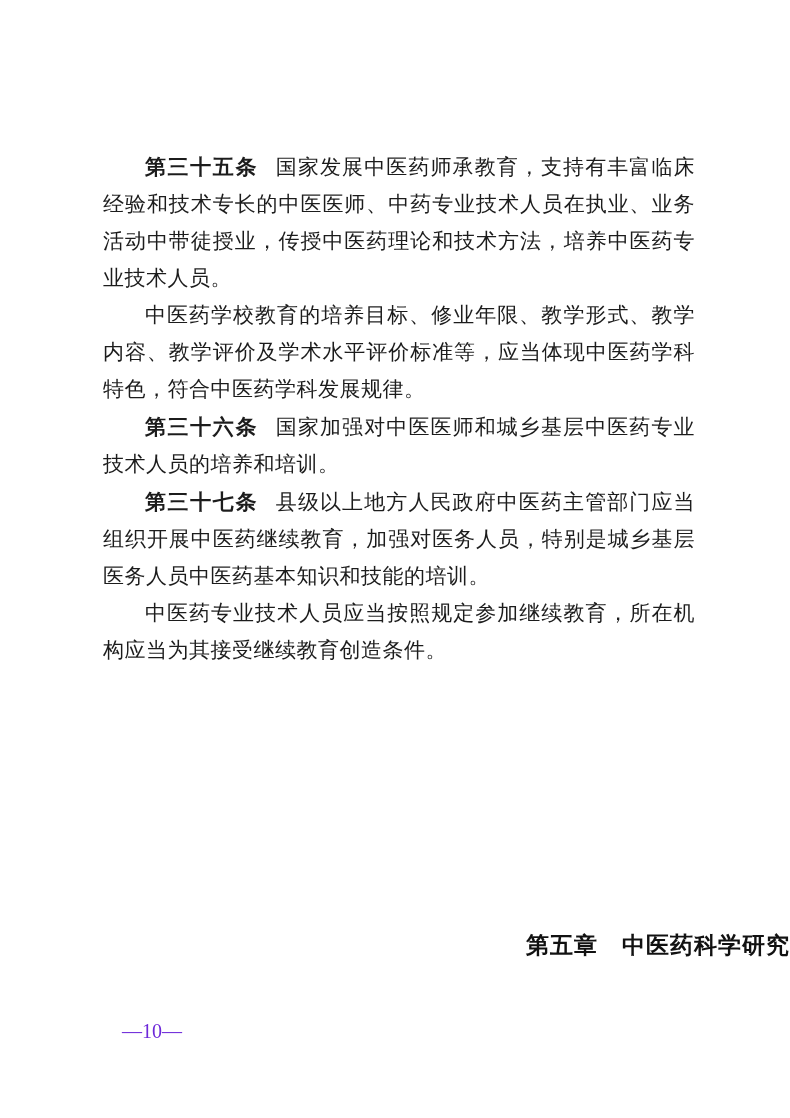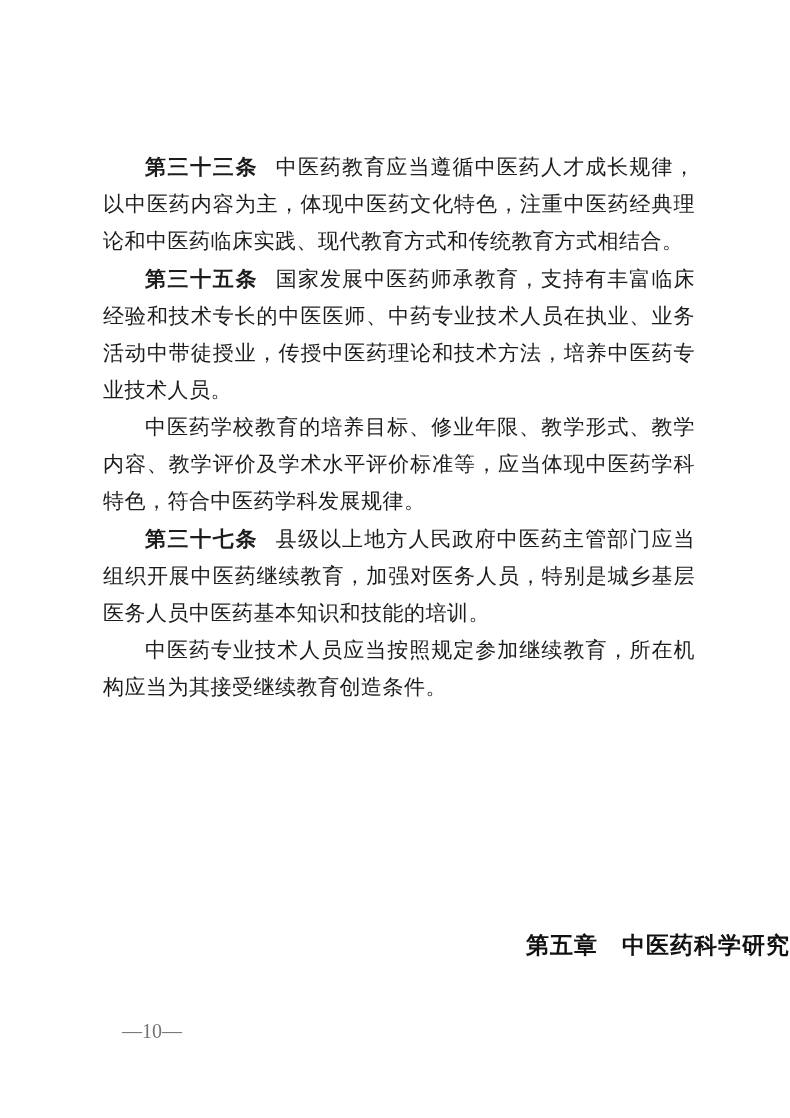--- a/index.html
+++ b/index.html
@@ -55,38 +55,38 @@
     letter-spacing: 1px;
     color: #111111;
   }
   .page-number {
     position: absolute;
     left: 122px;
     top: 1018px;
     font-size: 20px;
     line-height: 26px;
     font-family: "Liberation Serif", "DejaVu Serif", serif;
-    color: #737373;
+    color: #6d28d9;
     letter-spacing: 0;
   }
 </style>
 </head>
 <body>
 
 <div class="page">
 
   <div class="body-text">
 
-    <p class="para"><b class="lead">第三十三条</b><span>中医药教育应当遵循中医药人才成长规律，以中医药内容为主，体现中医药文化特色，注重中医药经典理论和中医药临床实践、现代教育方式和传统教育方式相结合。</span></p>
 
 
     <p class="para"><b class="lead">第三十五条</b><span>国家发展中医药师承教育，支持有丰富临床经验和技术专长的中医医师、中药专业技术人员在执业、业务活动中带徒授业，传授中医药理论和技术方法，培养中医药专业技术人员。</span></p>
 
     <p class="para"><span>中医药学校教育的培养目标、修业年限、教学形式、教学内容、教学评价及学术水平评价标准等，应当体现中医药学科特色，符合中医药学科发展规律。</span></p>
 
+    <p class="para"><b class="lead">第三十六条</b><span>国家加强对中医医师和城乡基层中医药专业技术人员的培养和培训。</span></p>
 
 
     <p class="para"><b class="lead">第三十七条</b><span>县级以上地方人民政府中医药主管部门应当组织开展中医药继续教育，加强对医务人员，特别是城乡基层医务人员中医药基本知识和技能的培训。</span></p>
 
     <p class="para"><span>中医药专业技术人员应当按照规定参加继续教育，所在机构应当为其接受继续教育创造条件。</span></p>
 
   </div>
 
   <h2 class="chapter">第五章　中医药科学研究</h2>
 

